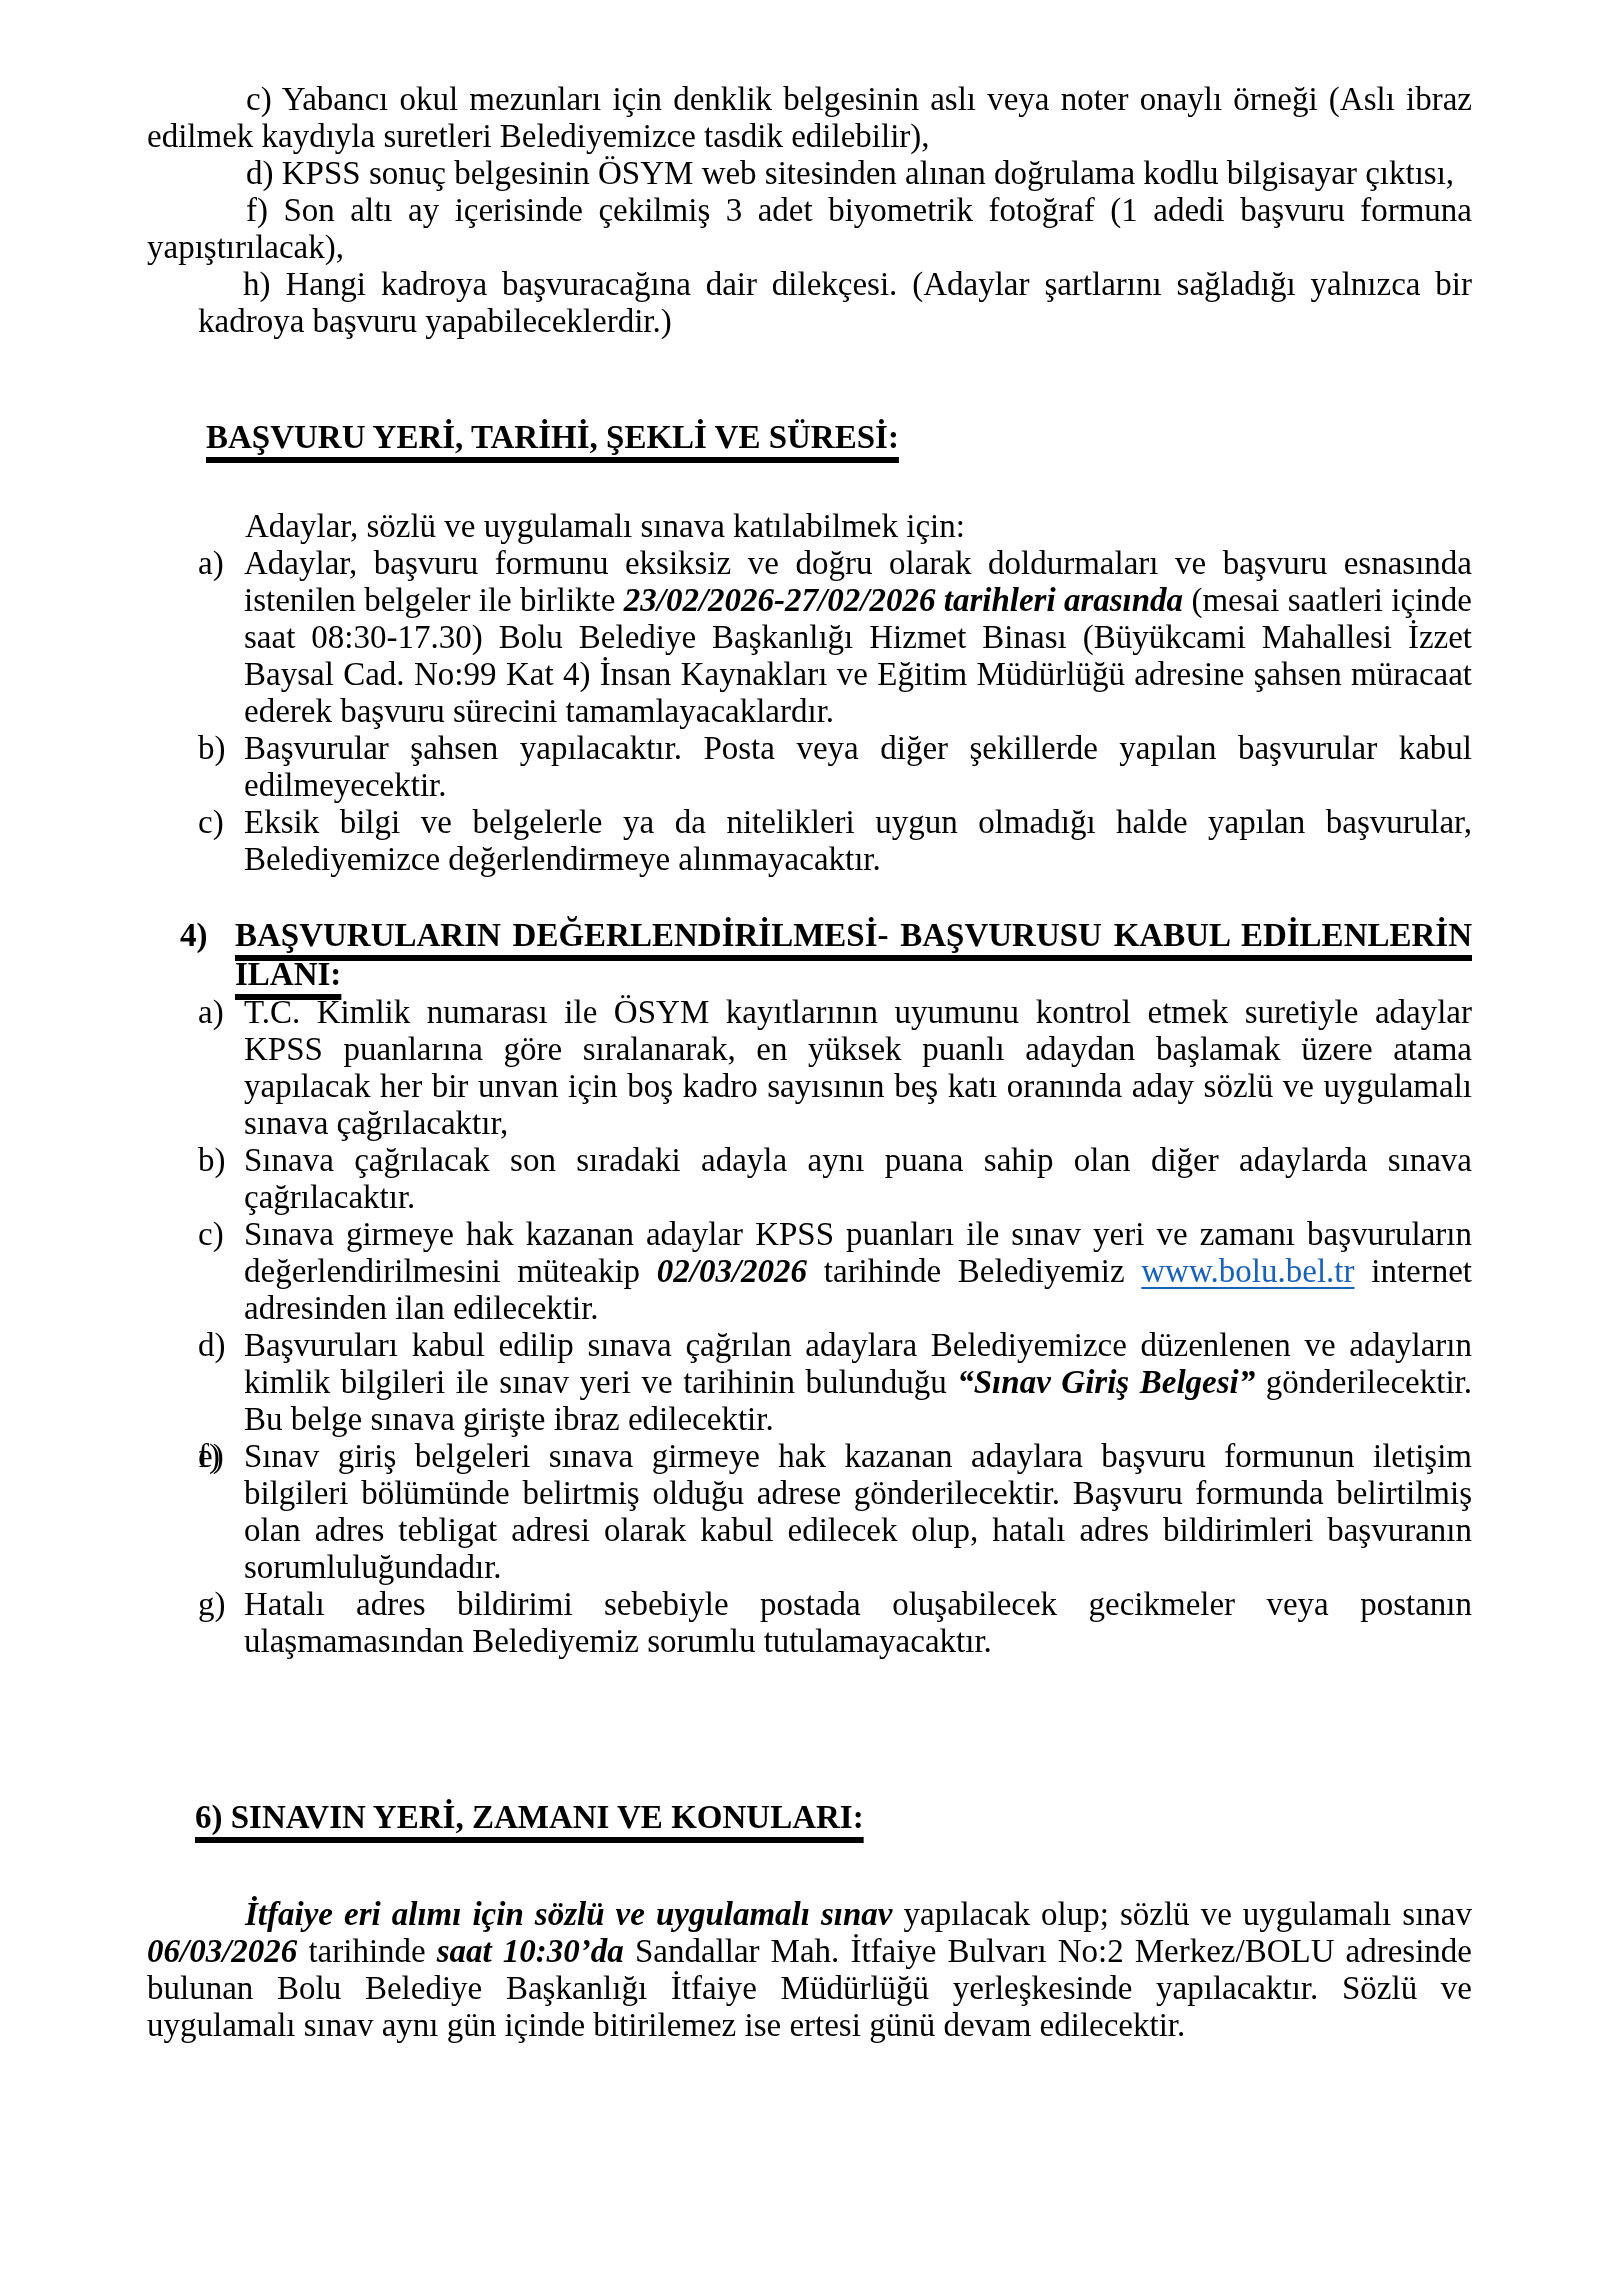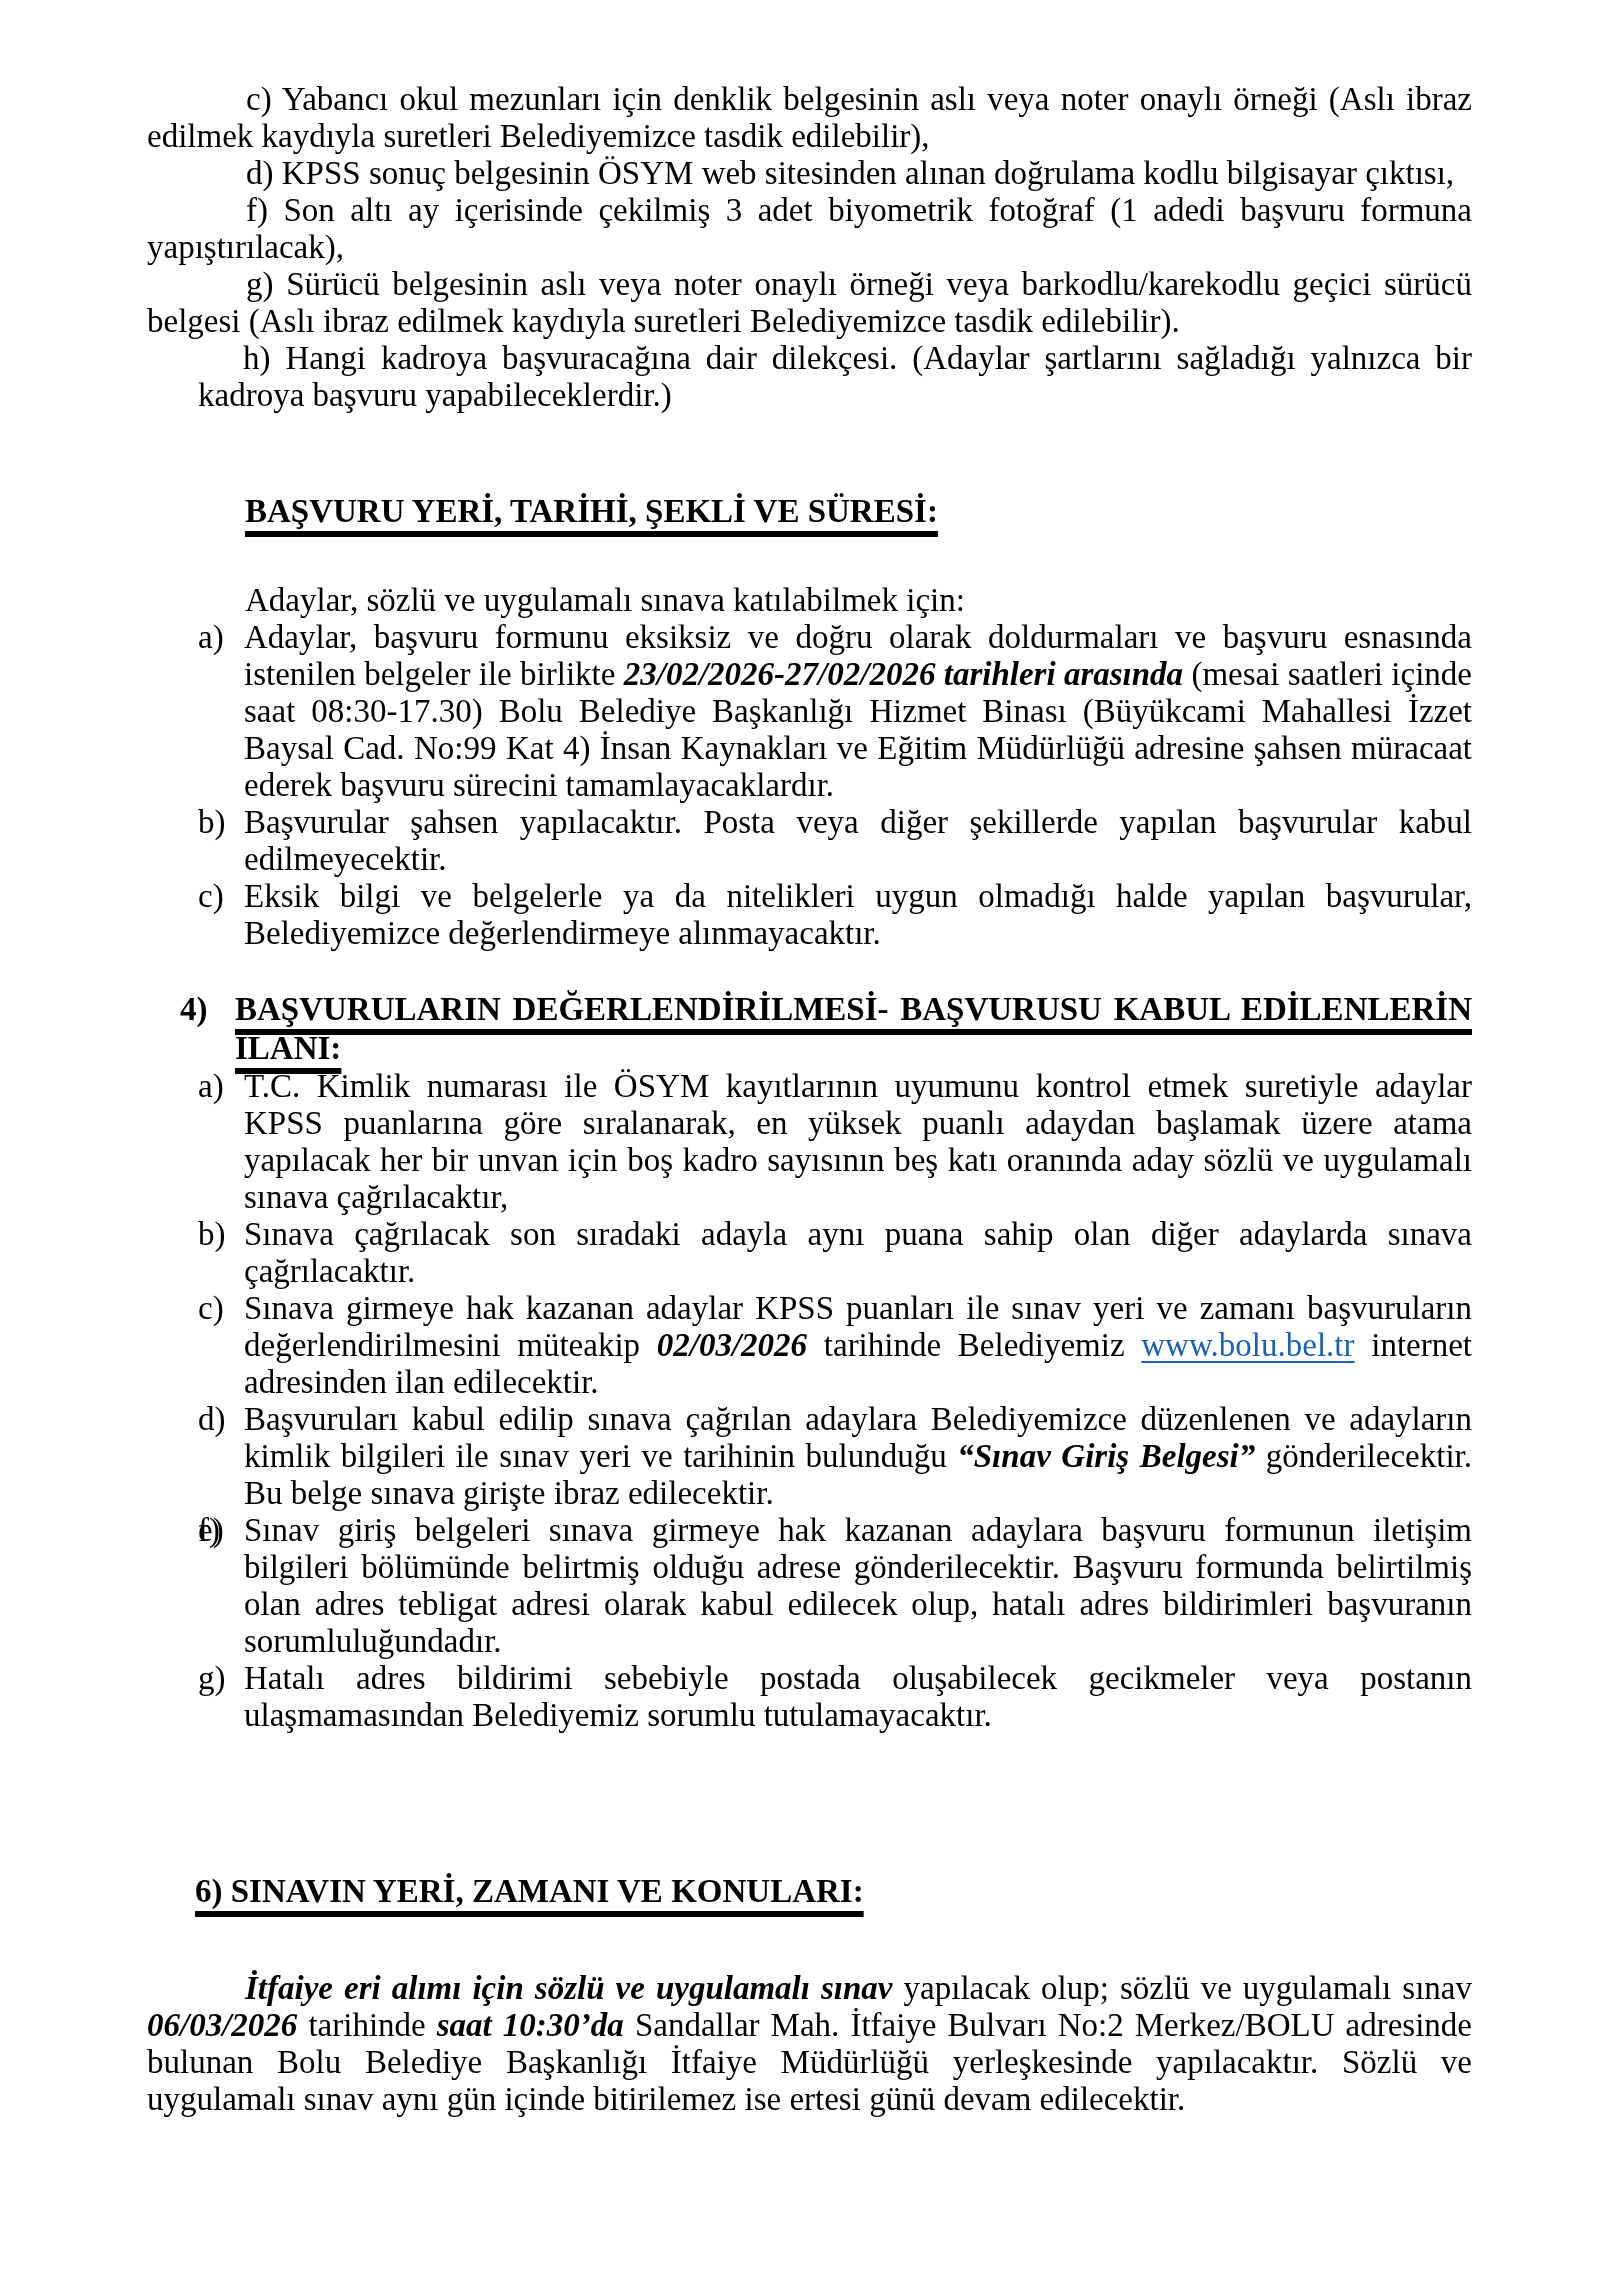--- a/index.html
+++ b/index.html
@@ -18,21 +18,21 @@
   p, div { margin: 0; }
 
   
   .top-item { text-align: justify; text-indent: 99px; }
   .top-item.hang { margin-left: 51px; text-indent: 45px; }
 
   
   .li { position: relative; padding-left: 97px; text-align: justify; }
   .li .num { position: absolute; left: 51px; top: 0; }
 
-  .h3 { margin: 79px 0 0 98px; font-weight: 700; }
+  .h3 { margin: 79px 0 0 59px; font-weight: 700; }
   .intro { margin: 52px 0 0 98px; }
 
   .h4 { position: relative; margin-top: 38px; padding-left: 88px; font-weight: 700; line-height: 39px; }
   .h4 .num { position: absolute; left: 33px; top: 0; }
   .jl { text-align: justify; text-align-last: justify; }
 
   .h6 { margin: 139px 0 0 48px; font-weight: 700; }
 
   .hu {
     text-decoration: underline;
@@ -53,21 +53,20 @@
 </style>
 </head>
 <body>
 
 <div class="page">
   <div class="content">
 
     <p class="top-item"><span>c)</span> <span><span>Yabancı okul mezunları için denklik belgesinin aslı veya noter onaylı örneği (Aslı ibraz edilmek kaydıyla suretleri Belediyemizce tasdik edilebilir),</span></span></p>
     <p class="top-item"><span>d)</span> <span><span>KPSS sonuç belgesinin ÖSYM web sitesinden alınan doğrulama kodlu bilgisayar çıktısı,</span></span></p>
     <p class="top-item"><span>f)</span> <span><span>Son altı ay içerisinde çekilmiş 3 adet biyometrik fotoğraf (1 adedi başvuru formuna yapıştırılacak),</span></span></p>
-    <p class="top-item"><span>g)</span> <span><span>Sürücü belgesinin aslı veya noter onaylı örneği veya barkodlu/karekodlu geçici sürücü belgesi (Aslı ibraz edilmek kaydıyla suretleri Belediyemizce tasdik edilebilir).</span></span></p>
     <p class="top-item hang"><span>h)</span> <span><span>Hangi kadroya başvuracağına dair dilekçesi. (Adaylar şartlarını sağladığı yalnızca bir kadroya başvuru yapabileceklerdir.)</span></span></p>
 
     <div class="h3"><span class="hu">BAŞVURU YERİ, TARİHİ, ŞEKLİ VE SÜRESİ:</span></div>
 
     <p class="intro">Adaylar, sözlü ve uygulamalı sınava katılabilmek için:</p>
 
     <div class="li"><span class="num">a)</span><span><span>Adaylar, başvuru formunu eksiksiz ve doğru olarak doldurmaları ve başvuru esnasında istenilen belgeler ile birlikte </span><span class="b">23/02/2026-27/02/2026 tarihleri arasında</span><span> (mesai saatleri içinde saat 08:30-17.30) Bolu Belediye Başkanlığı Hizmet Binası (Büyükcami Mahallesi İzzet Baysal Cad. No:99 Kat 4) İnsan Kaynakları ve Eğitim Müdürlüğü adresine şahsen müracaat ederek başvuru sürecini tamamlayacaklardır.</span></span></div>
     <div class="li"><span class="num">b)</span><span><span>Başvurular şahsen yapılacaktır. Posta veya diğer şekillerde yapılan başvurular kabul edilmeyecektir.</span></span></div>
     <div class="li"><span class="num">c)</span><span><span>Eksik bilgi ve belgelerle ya da nitelikleri uygun olmadığı halde yapılan başvurular, Belediyemizce değerlendirmeye alınmayacaktır.</span></span></div>
 

